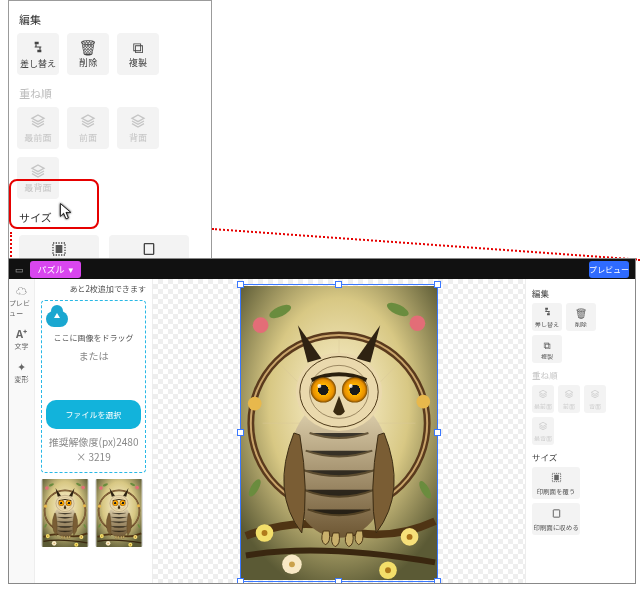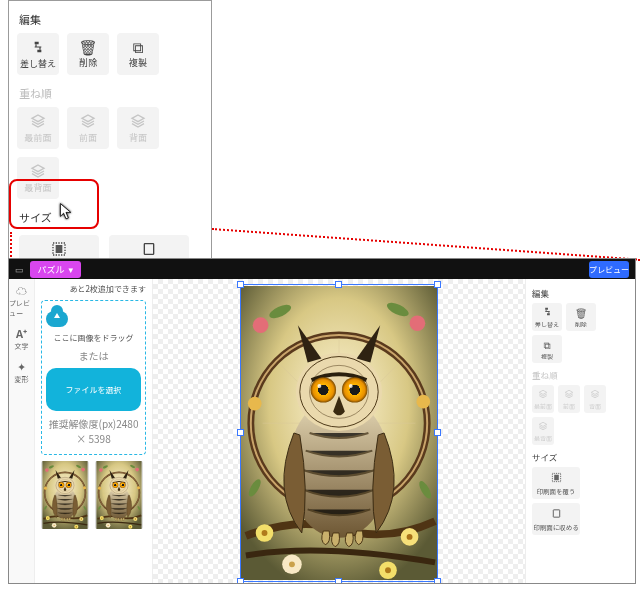--- a/index.html
+++ b/index.html
@@ -109,21 +109,21 @@
   .drop .cloud::before{
     content:""; position:absolute; left:5px; top:-6px; width:12px;height:12px;
     background:#1aa7d0; border-radius:50%;
   }
   .drop .cloud .arrow{
     position:absolute; left:8px; top:2px;
     width:0;height:0;border-left:3px solid transparent;border-right:3px solid transparent;border-bottom:5px solid #fff;
   }
   .drop small{ font-size:10px; color:#888;}
   .pick-btn{
-    background:#12b3db; color:#fff; font-size:8px; padding:16px 9px; border-radius:10px; cursor:pointer;
+    background:#12b3db; color:#fff; font-size:8px; padding:9px 9px; border-radius:10px; cursor:pointer;margin-top:32px;
   }
   .thumbs{ display:flex; gap:6px; }
   .thumb{
     width:48px; height:68px; border-radius:2px; overflow:hidden; cursor:pointer;
     display:flex; align-items:center; justify-content:center;
     box-shadow:0 0 0 1px #ddd inset;
   }
   .thumb svg{ width:100%; height:100%; display:block; }
   .canvas-area{
     flex:1;
@@ -413,21 +413,21 @@
         <div class="remain">あと2枚追加できます</div>
         <div class="drop">
           <div class="cloud">
               <div class="arrow"></div>
             </div>
           <div>ここに画像をドラッグ</div>
           <small>または</small>
           <div class="pick-btn">
             <span>ファイルを選択</span>
           </div>
-          <small>推奨解像度(px)2480 × 5398</small>
+          <small>推奨解像度(px)2480 × 3219</small>
         </div>
         <div class="thumbs">
           <div class="thumb">
               <svg>
                 <use href="#owlArt"></use>
               </svg>
             </div>
           <div class="thumb">
               <svg>
                 <use href="#owlArt"></use>

